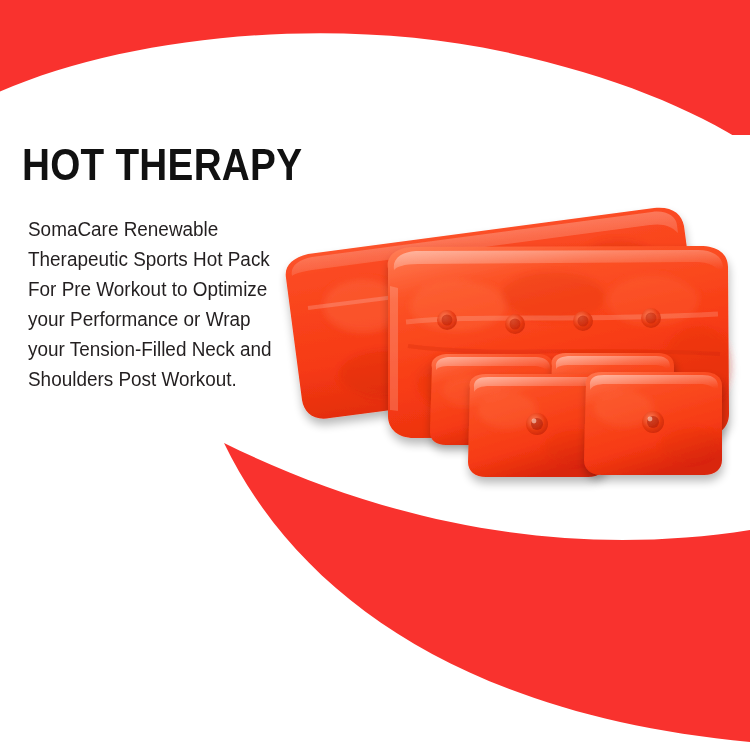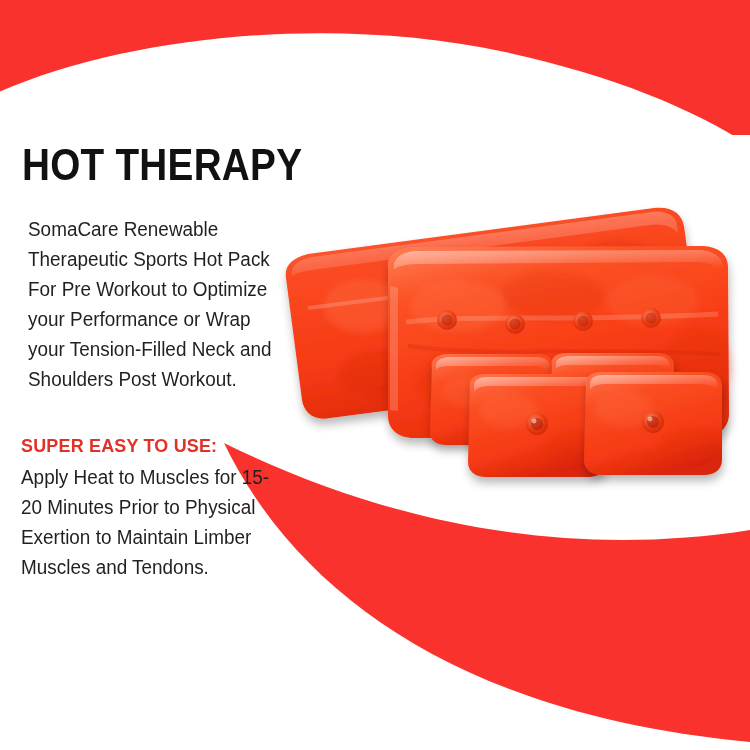--- a/index.html
+++ b/index.html
@@ -88,24 +88,20 @@
   </svg>
 
   <div class="headline-advanced">ADVANCED</div>
 
   <div class="headline-hot">HOT THERAPY</div>
 
   <div class="copy-col">
     <p class="intro-para">SomaCare Renewable Therapeutic Sports Hot Pack For Pre Workout to Optimize your Performance or Wrap your Tension-Filled Neck and Shoulders Post Workout.</p>
   </div>
 
-  <div class="easy-block">
-    <p class="easy-heading">SUPER EASY TO USE:</p>
-    <p class="easy-para">Apply Heat to Muscles for 15-20 Minutes Prior to Physical Exertion to Maintain Limber Muscles and Tendons.</p>
-  </div>
 
 
   <svg class="product" viewBox="0 0 482 300">
     <defs>
       <linearGradient id="gelBackGrad" x1="0" y1="0" x2="0.35" y2="1">
         <stop offset="0%" stop-color="#ff6a45"></stop>
         <stop offset="30%" stop-color="#fb4a22"></stop>
         <stop offset="70%" stop-color="#f63a14"></stop>
         <stop offset="100%" stop-color="#de2a0c"></stop>
       </linearGradient>

